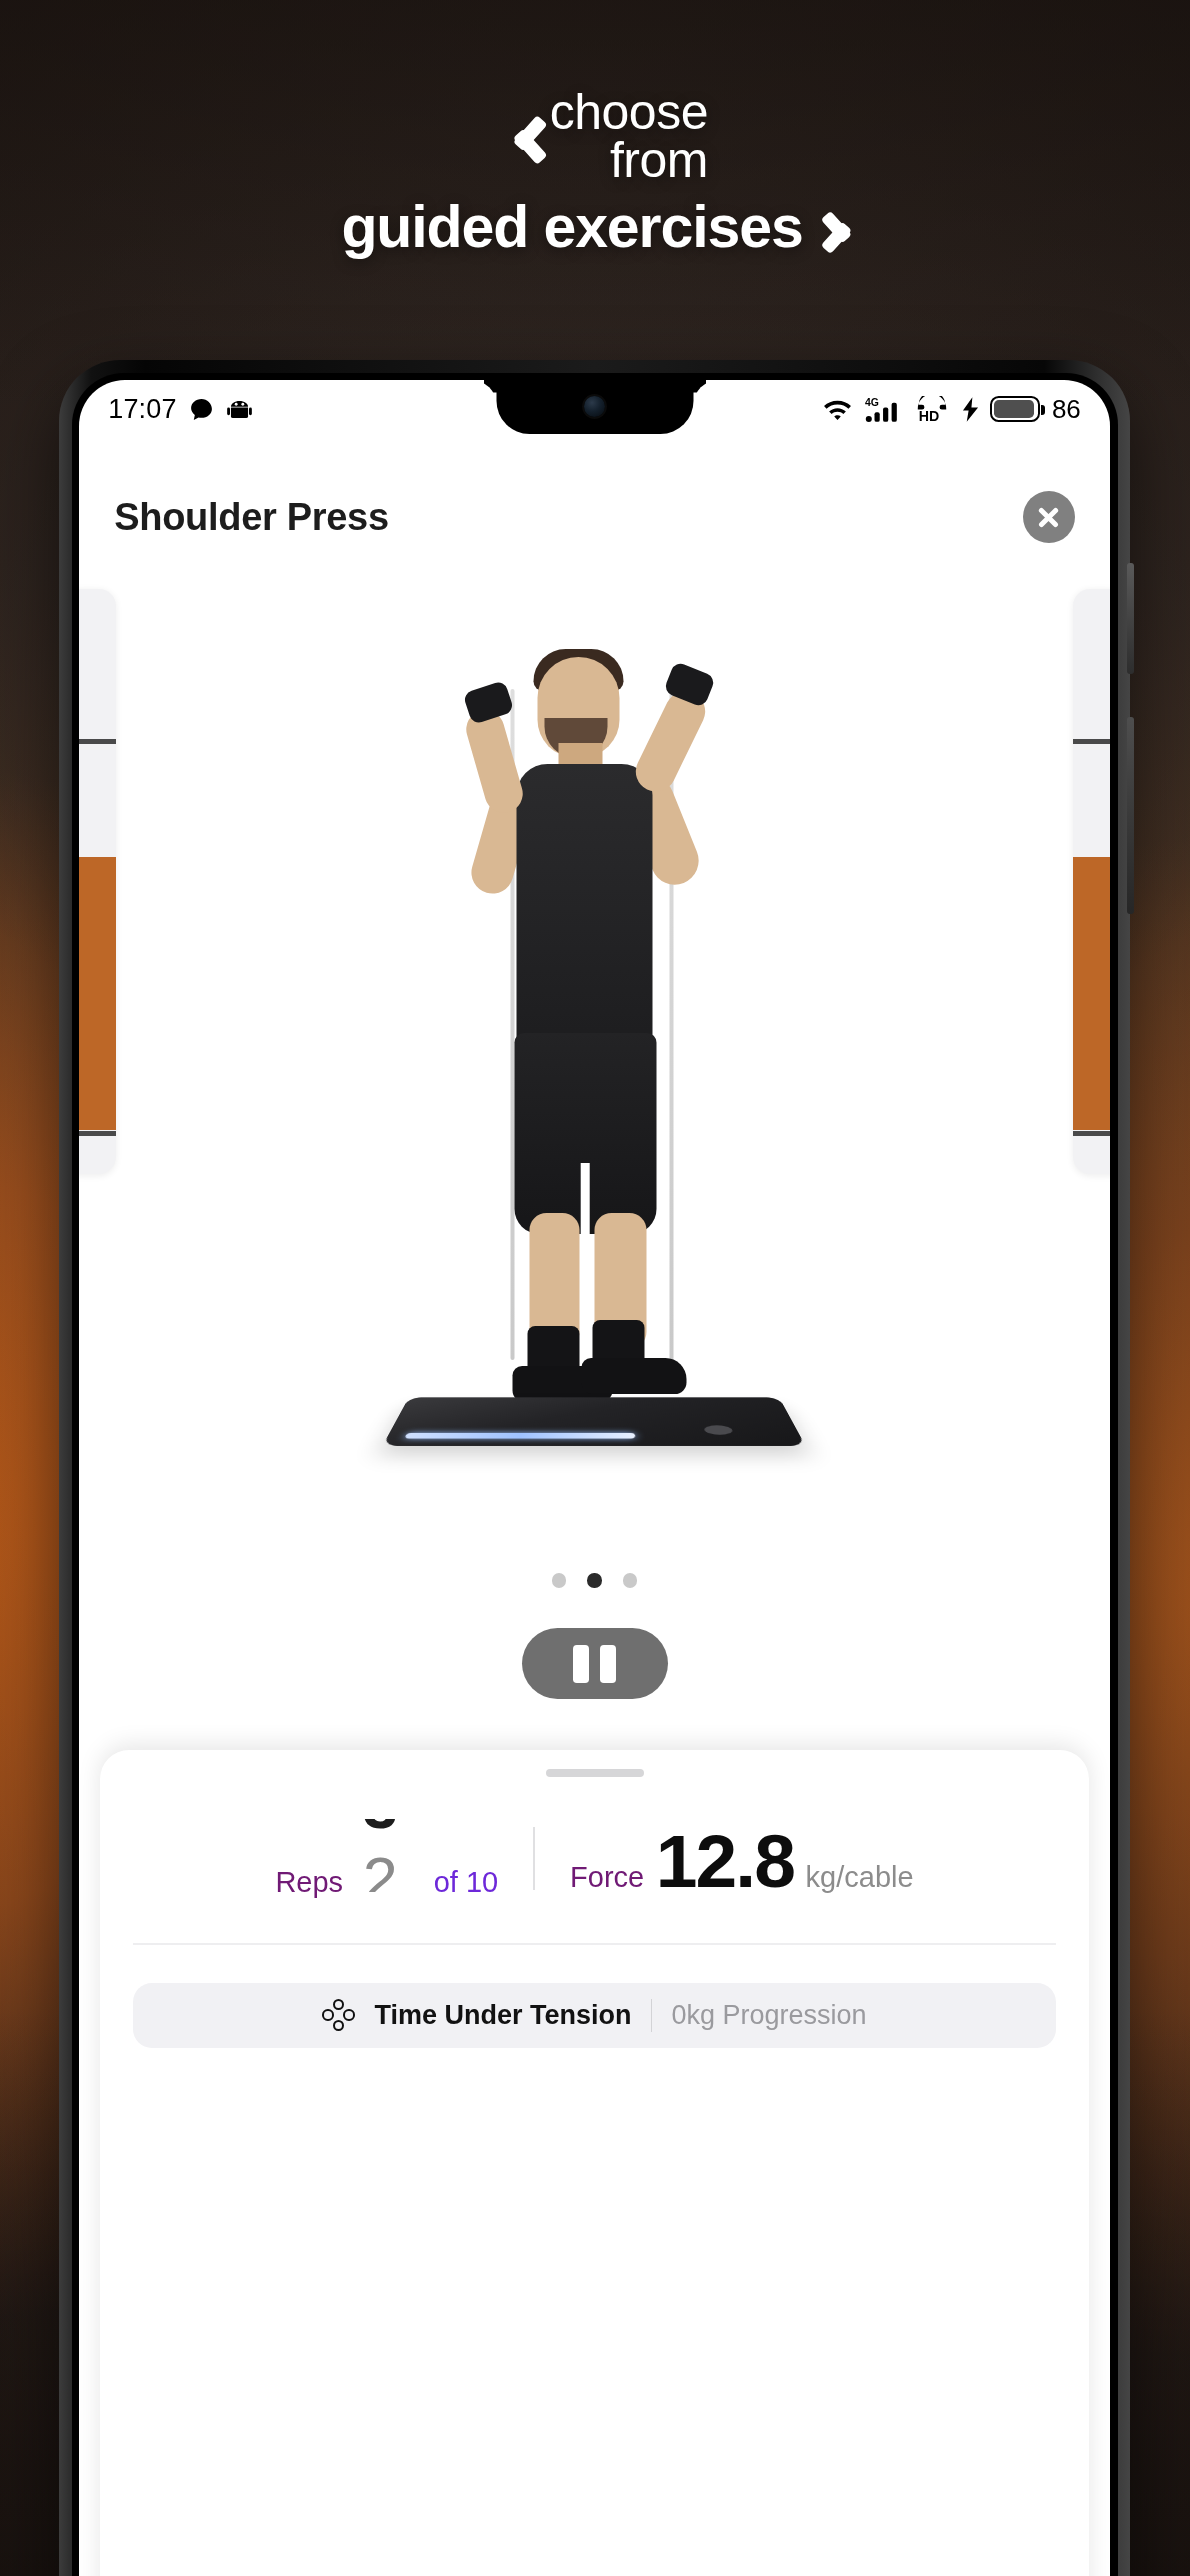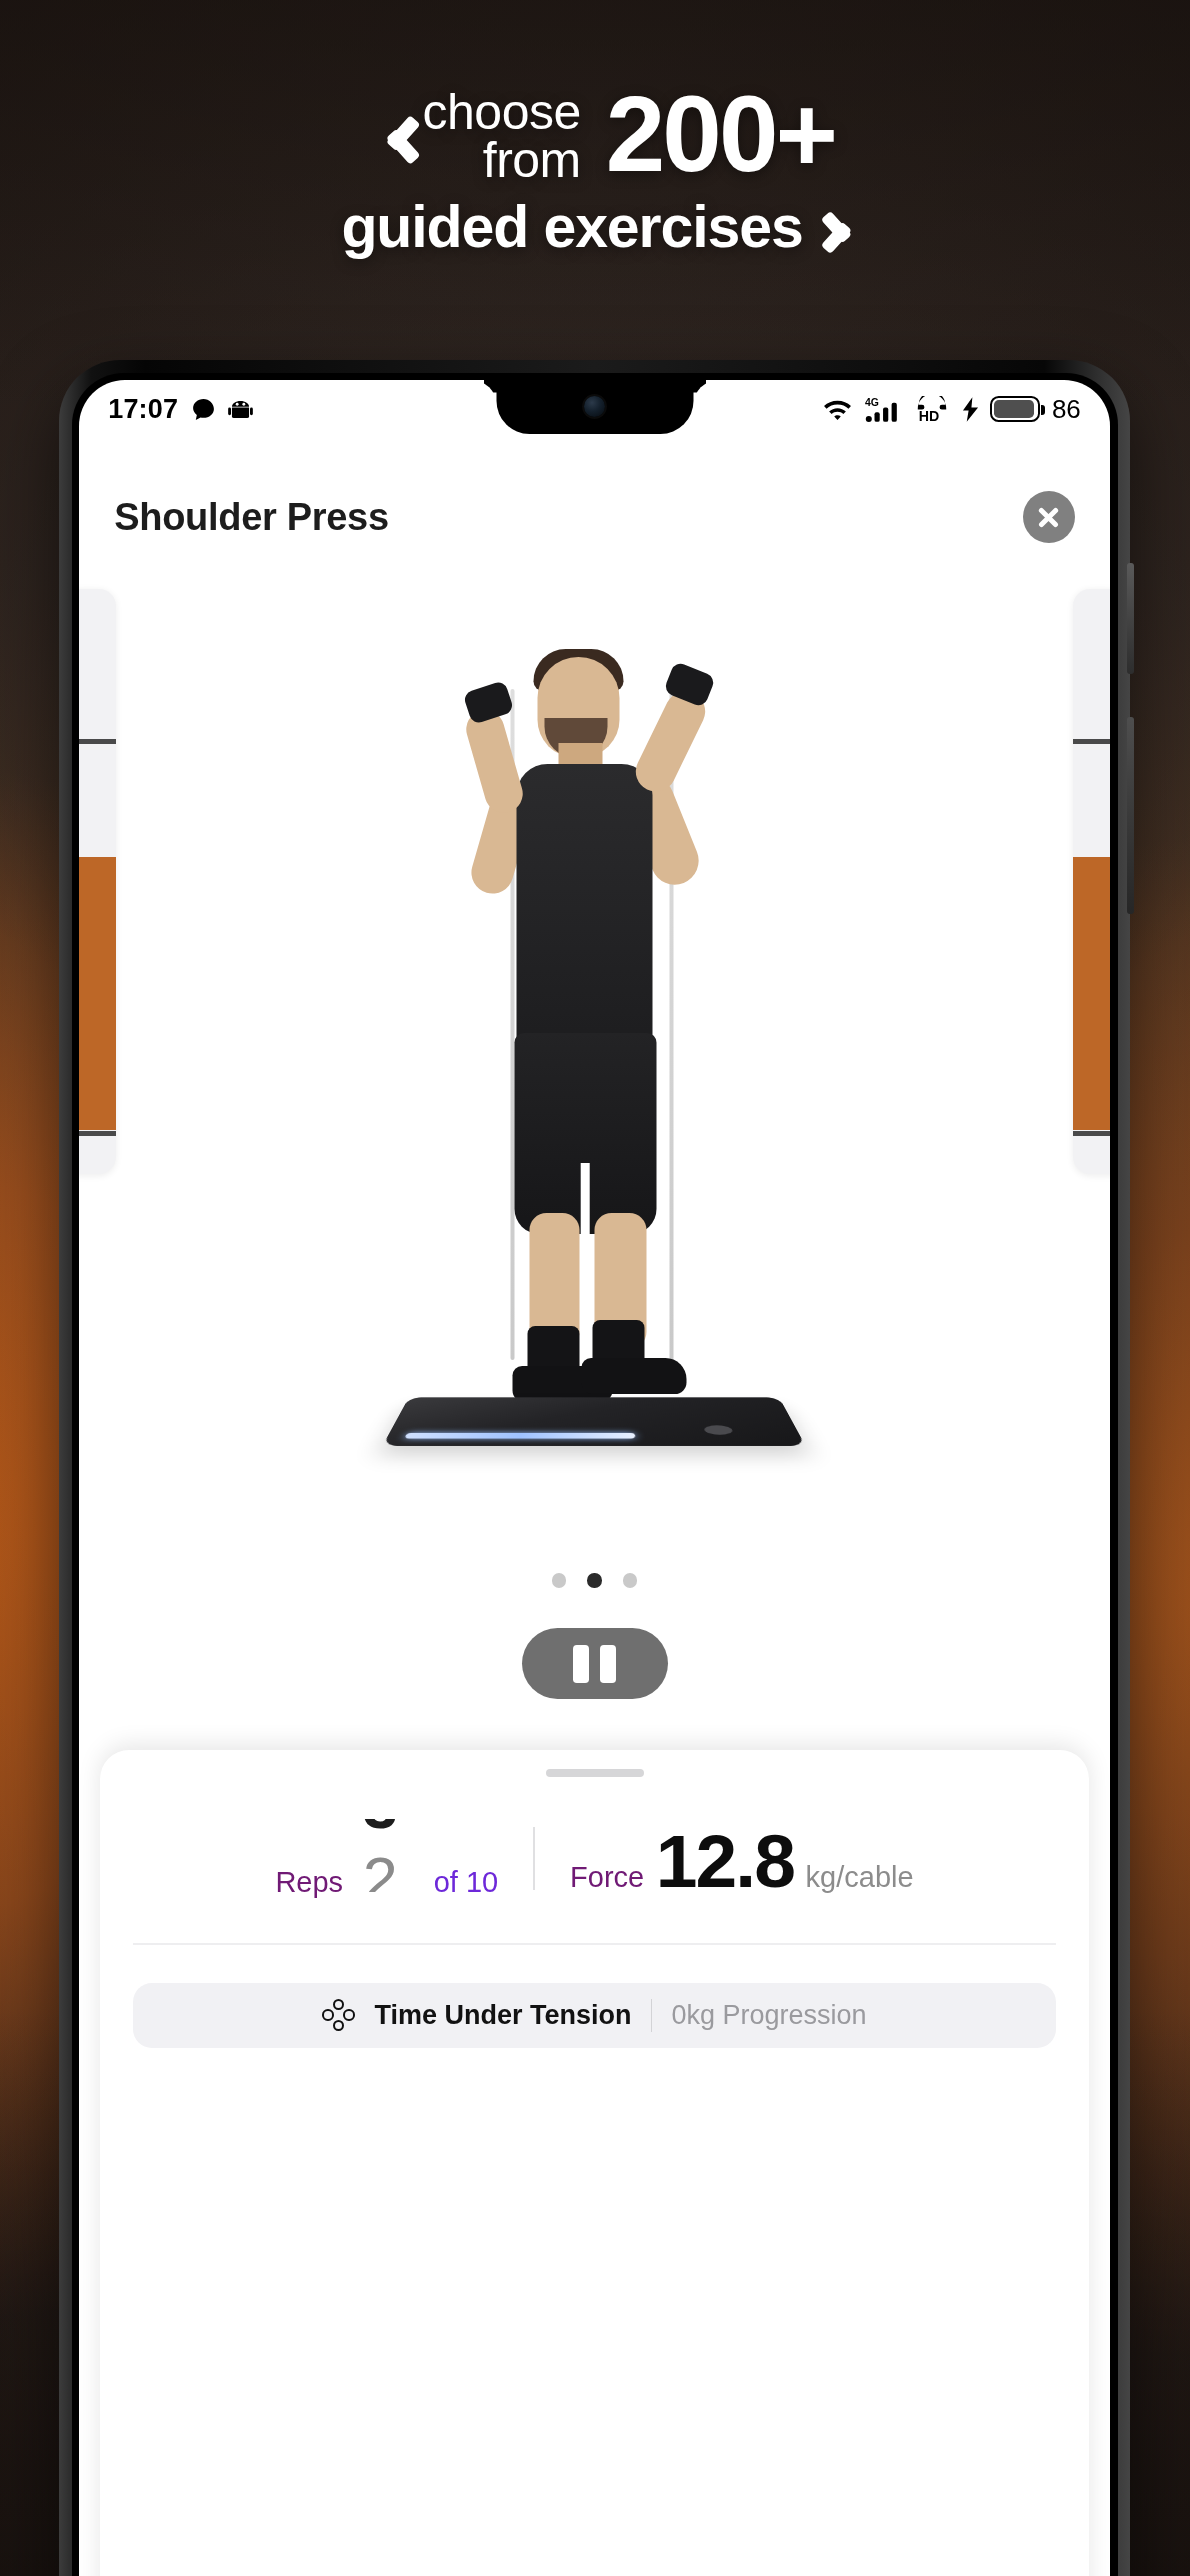--- a/index.html
+++ b/index.html
@@ -123,21 +123,21 @@
     box-shadow:0 0 0 1.9px #0b0b0b;
   }
 
   
   #statusbar{
     position:absolute; top:0; left:0; right:0; height:58px;
     display:flex; align-items:center; justify-content:space-between;
     padding:0 29px; z-index:5; color:#000;
   }
   #sb-left{ display:flex; align-items:center; gap:12.5px; }
-  #sb-clock{ font-size:27px; font-weight:700; letter-spacing:0.2px; }
+  #sb-clock{ font-size:27px; font-weight:400; letter-spacing:0.2px; }
   .sb-ic{ display:inline-flex; align-items:flex-end; }
   #sb-right{ display:flex; align-items:center; gap:11.5px; }
   #sb-battery-text{ font-size:26px; font-weight:500; }
   .batt-shell{
     width:50px; height:26px; border:2.9px solid #000; border-radius:8.6px;
     position:relative; display:inline-block;
   }
   .batt-shell::after{
     content:""; position:absolute; right:-6.7px; top:6.7px; width:3.8px; height:10.5px;
     background:#000; border-radius:0 2.9px 2.9px 0;
@@ -335,21 +335,20 @@
 <div id="backdrop"></div>
 <div id="vignette"></div>
 
 <div id="promo">
   <div class="promo-row" id="promo-line1">
     <span class="chev-left"></span>
     <span class="small-words">
       <span>choose</span>
       <span>from</span>
     </span>
-    <span id="promo-200">200+</span>
   </div>
   <div class="promo-row" id="promo-line2">
     <span id="promo-guided">guided exercises</span>
     <span class="chev-right"></span>
   </div>
 </div>
 
 <div id="phone">
   <div id="power-btn"></div>
   <div id="vol-btn"></div>

